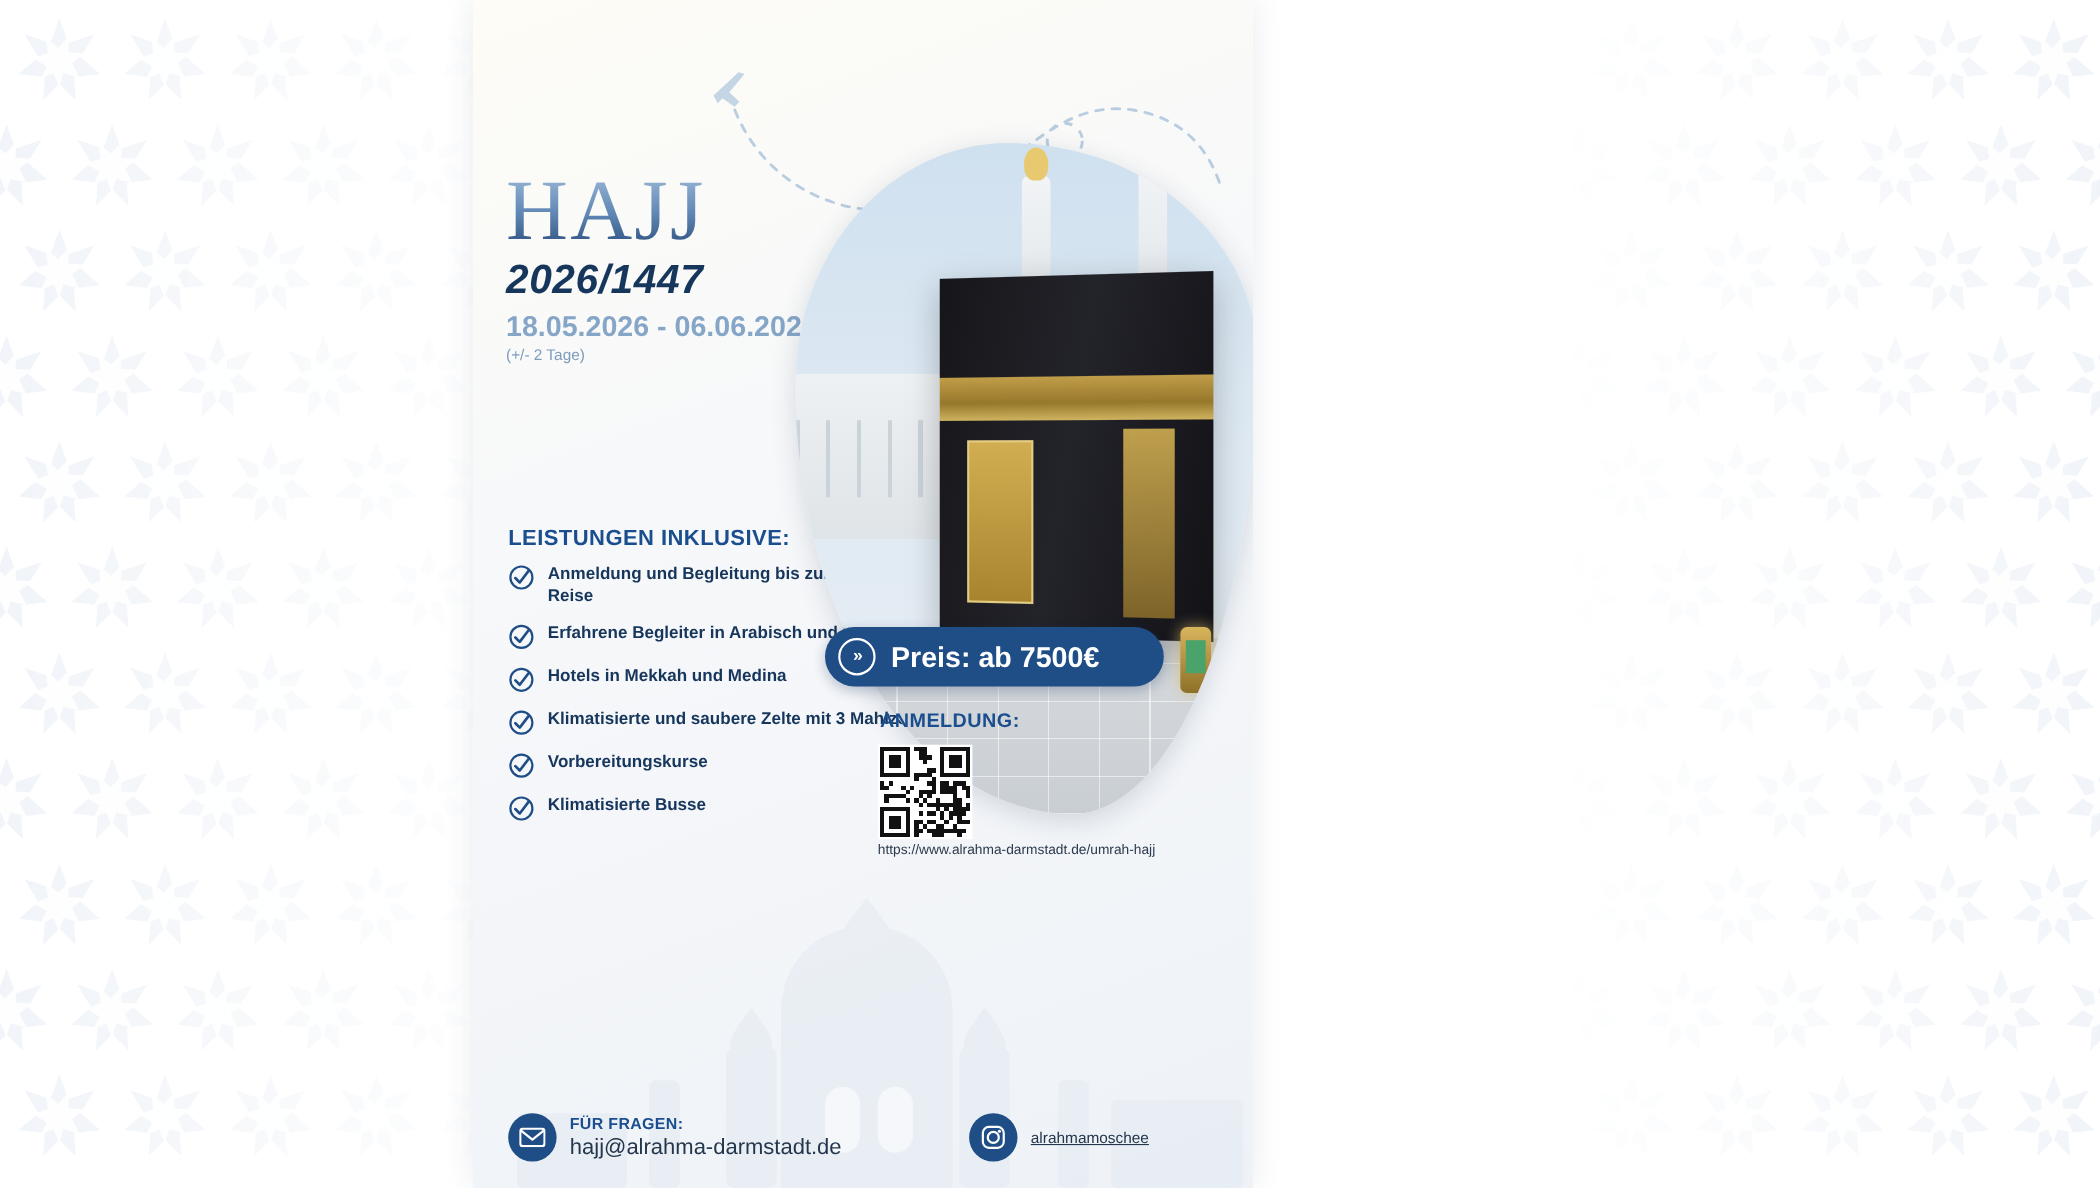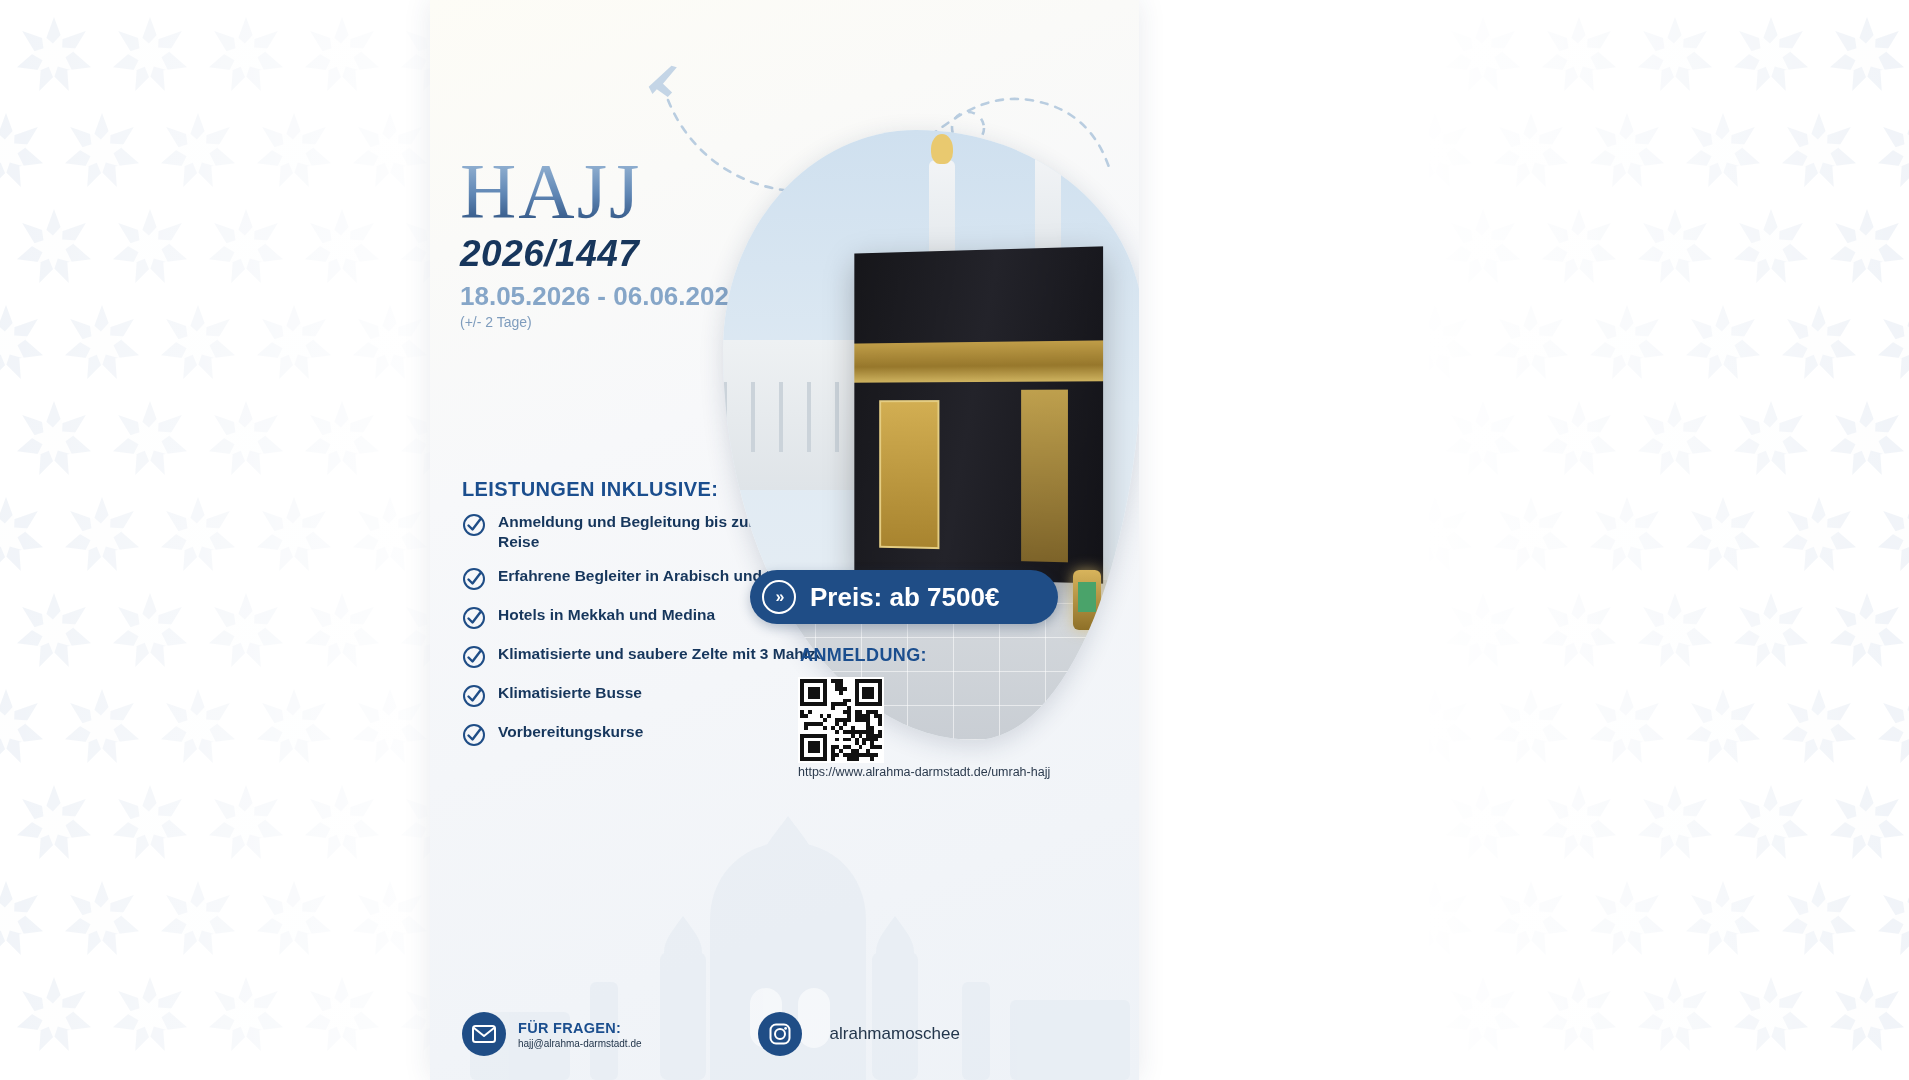--- a/index.html
+++ b/index.html
@@ -282,22 +282,22 @@
   .footer { position: absolute; left: 32px; bottom: 24px; width: 660px; display: flex; gap: 116px; }
   .f-item { display: flex; align-items: center; }
   .f-circle {
     width: 44px; height: 44px; border-radius: 50%;
     background: #1f4d86;
     display: flex; align-items: center; justify-content: center;
     flex: 0 0 44px;
   }
   .f-text { margin-left: 12px; }
   .f-title { font-size: 14.5px; font-weight: 700; color: #1b4e8e; letter-spacing: .3px; }
-  .f-val { font-size: 10px; color: #23364c; margin-top: 2px; }
-  .f-single { font-size: 17px; color: #23364c; margin-left: 28px; }
+  .f-val { font-size: 20px; color: #23364c; margin-top: 2px; }
+  .f-single { font-size: 14px; color: #23364c; margin-left: 12px; text-decoration: underline; }
 </style>
 </head>
 <body>
 
 <div class="page">
 
   <div class="side-pattern left" id="pat-left">
       <div class="tile" style="left: -48px; top: -96px;"></div>
       <div class="tile" style="left: 48px; top: -96px;"></div>
       <div class="tile" style="left: 144px; top: -96px;"></div>
@@ -517,28 +517,28 @@
           <circle cx="12" cy="12" r="10" fill="none" stroke="#1f4d86" stroke-width="2"></circle>
           <path d="M6.5 12.5 L10.5 16.5 L18.5 6" fill="none" stroke="#1f4d86" stroke-width="2.4" stroke-linecap="round" stroke-linejoin="round"></path>
         </svg>
         <div class="srv-label">Klimatisierte und saubere Zelte mit 3 Mahlzeiten</div>
       </div>
       <div class="srv">
         <svg class="check" viewBox="0 0 24 24">
           <circle cx="12" cy="12" r="10" fill="none" stroke="#1f4d86" stroke-width="2"></circle>
           <path d="M6.5 12.5 L10.5 16.5 L18.5 6" fill="none" stroke="#1f4d86" stroke-width="2.4" stroke-linecap="round" stroke-linejoin="round"></path>
         </svg>
-        <div class="srv-label">Klimatisierte Busse</div>
+        <div class="srv-label">Vorbereitungskurse</div>
       </div>
       <div class="srv">
         <svg class="check" viewBox="0 0 24 24">
           <circle cx="12" cy="12" r="10" fill="none" stroke="#1f4d86" stroke-width="2"></circle>
           <path d="M6.5 12.5 L10.5 16.5 L18.5 6" fill="none" stroke="#1f4d86" stroke-width="2.4" stroke-linecap="round" stroke-linejoin="round"></path>
         </svg>
-        <div class="srv-label">Vorbereitungskurse</div>
+        <div class="srv-label">Klimatisierte Busse</div>
       </div>
     </div>
 
     <div class="photo-blob">
       <div class="sky"></div>
       <div class="minaret" style="left:206px; top:30px;"></div>
       <div class="minaret" style="left:312px; top:22px;"></div>
       <div class="arcade"></div>
       <div class="courtyard"></div>
       <div class="kaaba">

